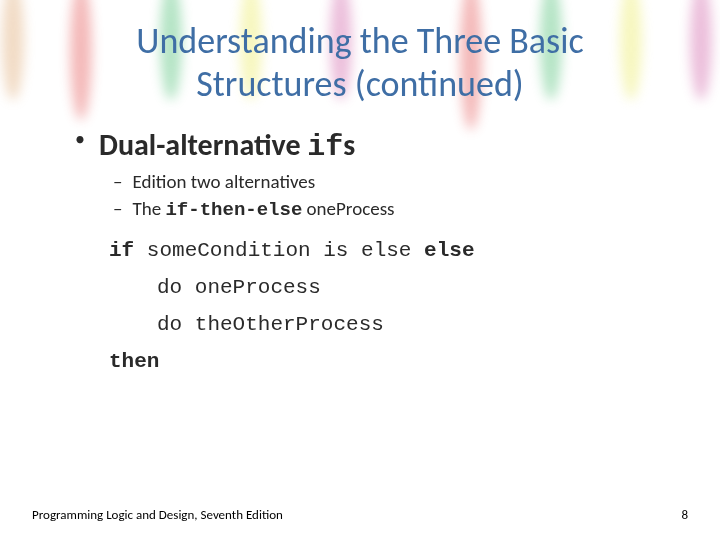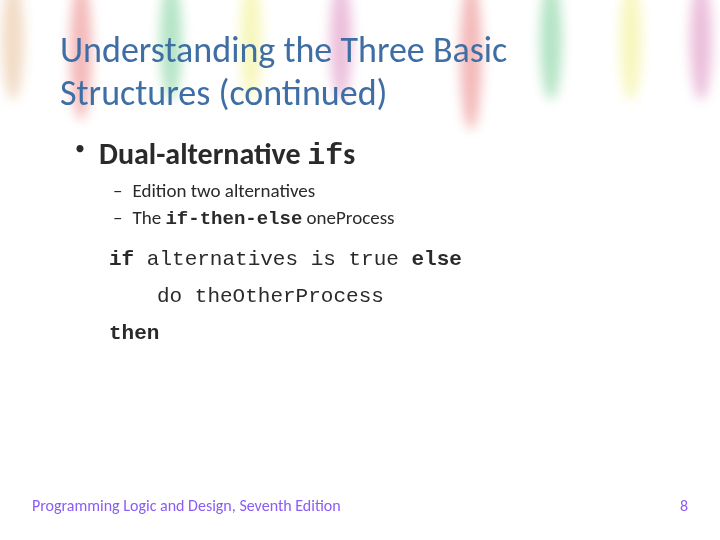--- a/index.html
+++ b/index.html
@@ -37,21 +37,22 @@
   .b7 { left: 540px; background: #2bb35a; }
   .b8 { left: 620px; background: #e8e84a; }
   .b9 { left: 690px; background: #c94a9a; }
 
   .title {
     position: relative;
     z-index: 1;
     color: #3f6ea5;
     font-size: 36px;
     font-weight: 400;
-    padding: 29px 60px 10px 60px;
+    text-align: center;
+    padding: 20px 60px 10px 60px;
     line-height: 1.2;
   }
   .content {
     position: relative;
     z-index: 1;
     padding: 10px 60px 0 75px;
     color: #2a2a2a;
     font-size: 20px;
   }
   .level1 {
@@ -80,28 +81,28 @@
     margin-left: 34px;
     margin-top: 12px;
     font-family: "Courier New", monospace;
     font-size: 21px;
     line-height: 1.75;
   }
   .codeblock .kw { font-weight: 700; }
   .codeblock .indent { padding-left: 48px; display: block; }
   .footer {
     position: absolute;
-    bottom: 25px;
+    bottom: 18px;
     left: 32px;
     right: 32px;
     display: flex;
     justify-content: space-between;
     align-items: flex-end;
-    color: #8b5cf6;
-    font-size: 16px;
+    color: #000000;
+    font-size: 13px;
     z-index: 1;
   }
 </style>
 </head>
 <body>
 
 <div class="bg-blur">
   <div class="blob b1"></div>
     <div class="blob b2"></div>
     <div class="blob b3"></div>
@@ -131,22 +132,23 @@
 
   <div class="level2">
     <span class="dash">–</span>
     <span>
       <span>The </span><span class="mono"><b>if-then-else</b></span><span> oneProcess</span>
     </span>
   </div>
 
   <div class="codeblock">
     <div>
-      <span class="kw">if</span><span> alternatives is true </span><span class="kw">else</span>
+      <span class="kw">if</span><span> someCondition is else </span><span class="kw">else</span>
     </div>
+    <span class="indent">do oneProcess</span>
     <span class="indent">do theOtherProcess</span>
     <div>
       <span class="kw">then</span>
     </div>
   </div>
 
 </div>
 
 <div class="footer">
   <span>Programming Logic and Design, Seventh Edition</span>

